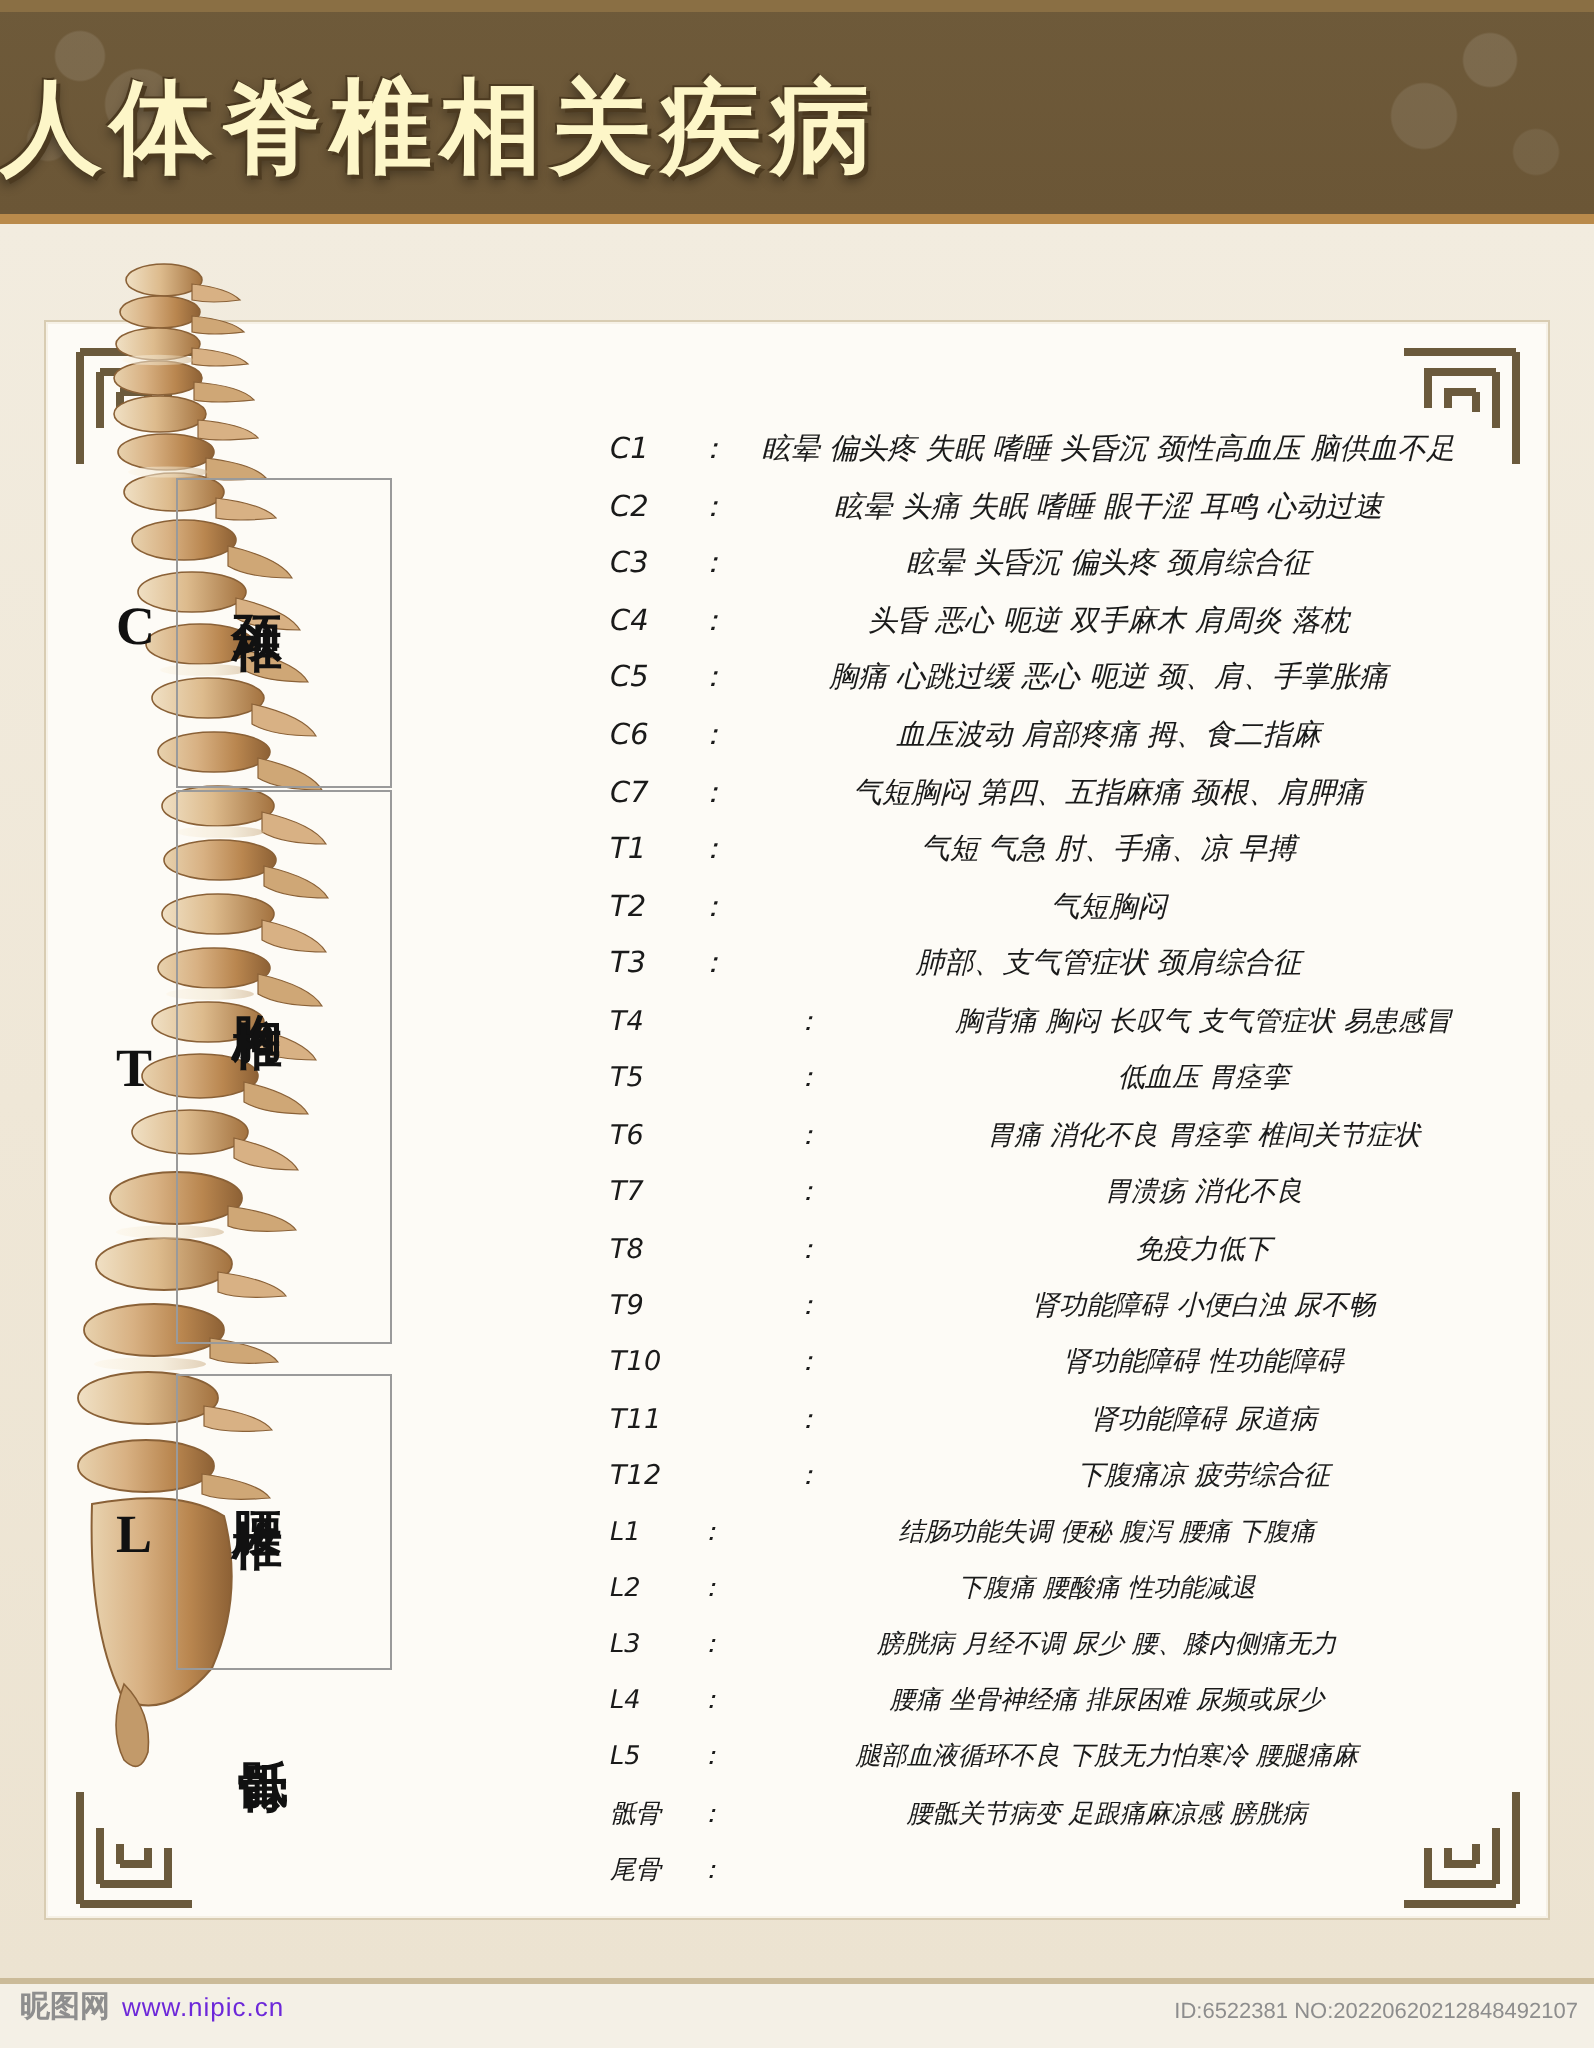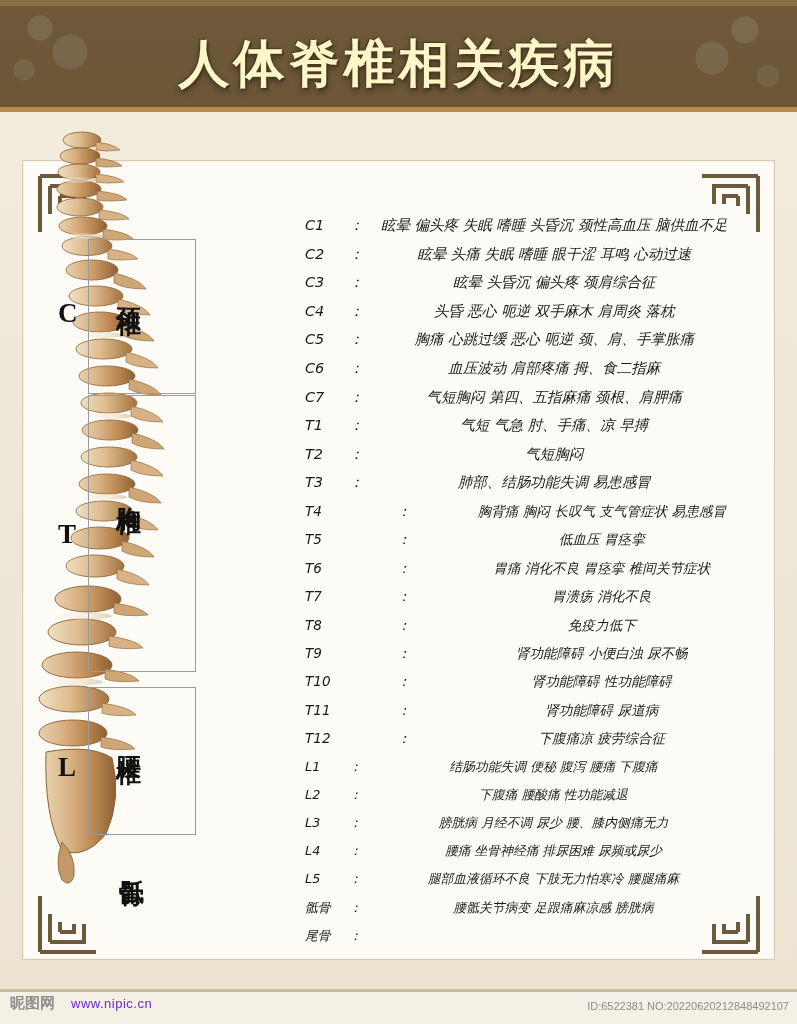--- a/index.html
+++ b/index.html
@@ -29,21 +29,20 @@
       radial-gradient(circle at 712px 58px, rgba(255,255,255,0.09) 0 16px, transparent 17px),
       radial-gradient(circle at 768px 76px, rgba(255,255,255,0.07) 0 11px, transparent 12px),
       linear-gradient(#6e5a3a, #6b5636);
   }
   .header-rule-top {
     position:absolute; left:0; top:0; width:797px; height:6px;
     background:#8a6f44;
   }
   .header-title {
     position:absolute; left:0; top:30px; width:797px;
-    text-align:center;
     font-family: "DejaVu Sans", "Liberation Sans", sans-serif;
     font-weight:bold;
     font-size:51px;
     letter-spacing:4px;
     color:#fdf6c8;
     text-shadow: 2px 2px 0 #4c3a20, -1px -1px 0 #4c3a20, 0 3px 6px rgba(0,0,0,.45);
   }
   .header-band2 {
     position:absolute; left:0; top:107px; width:797px; height:5px;
     background:#c8a265;
@@ -123,21 +122,21 @@
   .sz-md { font-size:13.6px; line-height:26.4px;gap:48px; }
   .sz-sm { font-size:12.8px; line-height:26.2px; }
 
   
   .footer {
     position:absolute; left:0; top:992px; width:797px; height:32px;
     background:#f4f0e6;
   }
   .wm {
     position:absolute; left:10px; top:2px;
-    display:flex; align-items:center; gap:16px;
+    display:flex; align-items:center; gap:6px;
   }
   .wm-logo {
     font-family:"DejaVu Sans","Liberation Sans",sans-serif;
     font-size:15px; font-weight:bold; color:#8e8e8e;
   }
   .wm-url {
     font-family:"Liberation Sans", sans-serif;
     font-size:13px; color:#6d28d9; letter-spacing:.5px;
   }
   .idtext {
@@ -358,21 +357,21 @@
         <span class="val">气短 气急 肘、手痛、凉 早搏</span>
       </div>
       <div class="row sz-lg">
         <span class="key">T2</span>
         <span>：</span>
         <span class="val">气短胸闷</span>
       </div>
       <div class="row sz-lg">
         <span class="key">T3</span>
         <span>：</span>
-        <span class="val">肺部、结肠功能失调 易患感冒</span>
+        <span class="val">肺部、支气管症状 颈肩综合征</span>
       </div>
       <div class="row sz-md">
         <span class="key">T4</span>
         <span>：</span>
         <span class="val">胸背痛 胸闷 长叹气 支气管症状 易患感冒</span>
       </div>
       <div class="row sz-md">
         <span class="key">T5</span>
         <span>：</span>
         <span class="val">低血压 胃痉挛</span>

